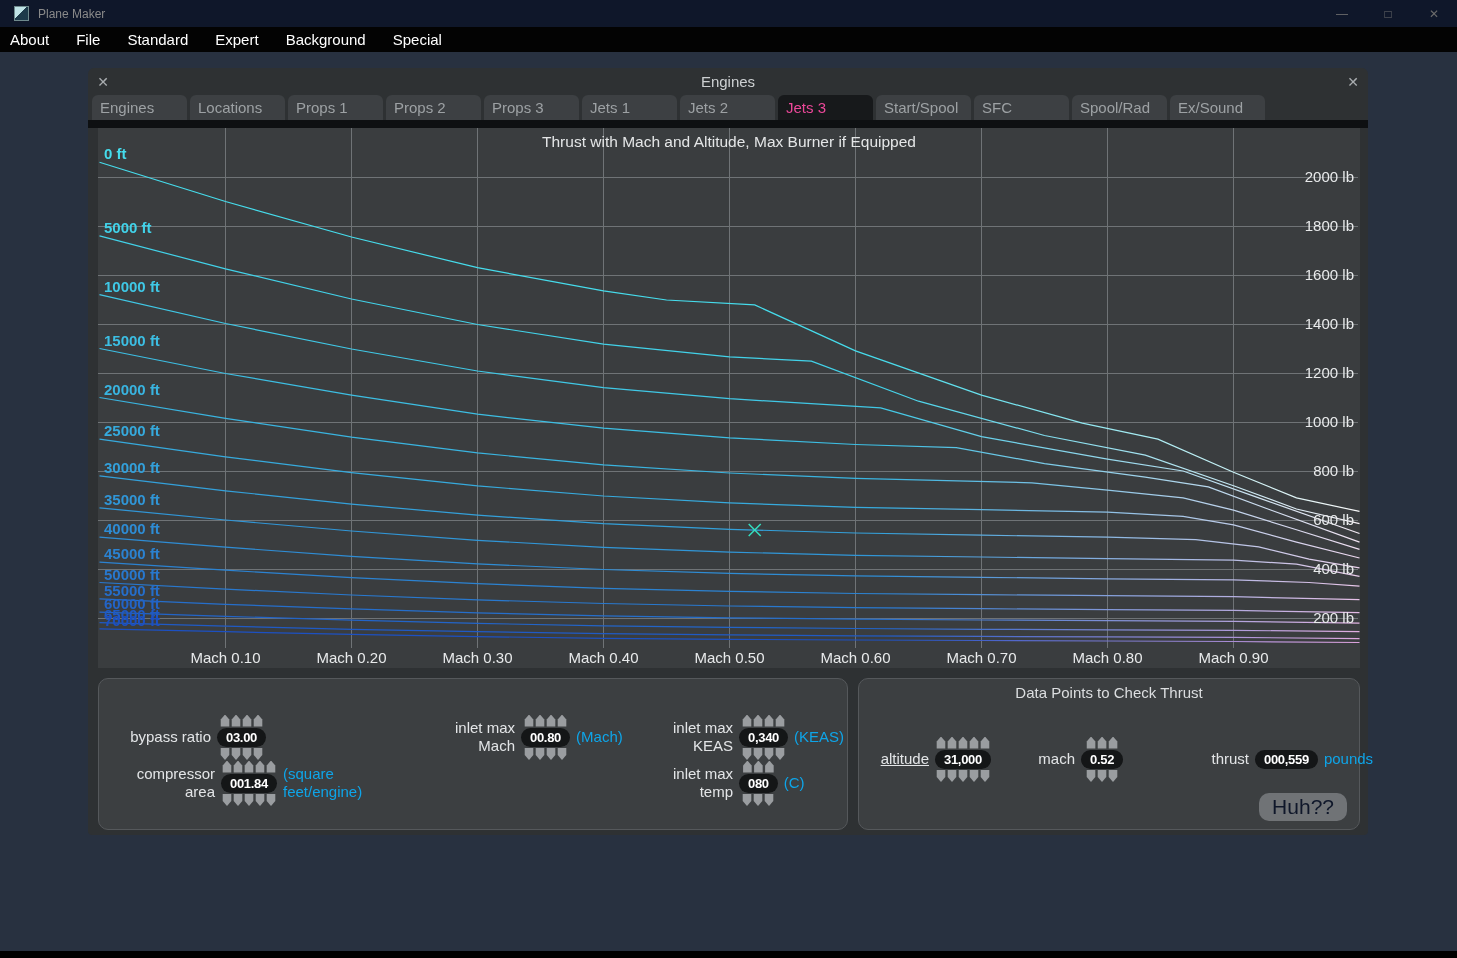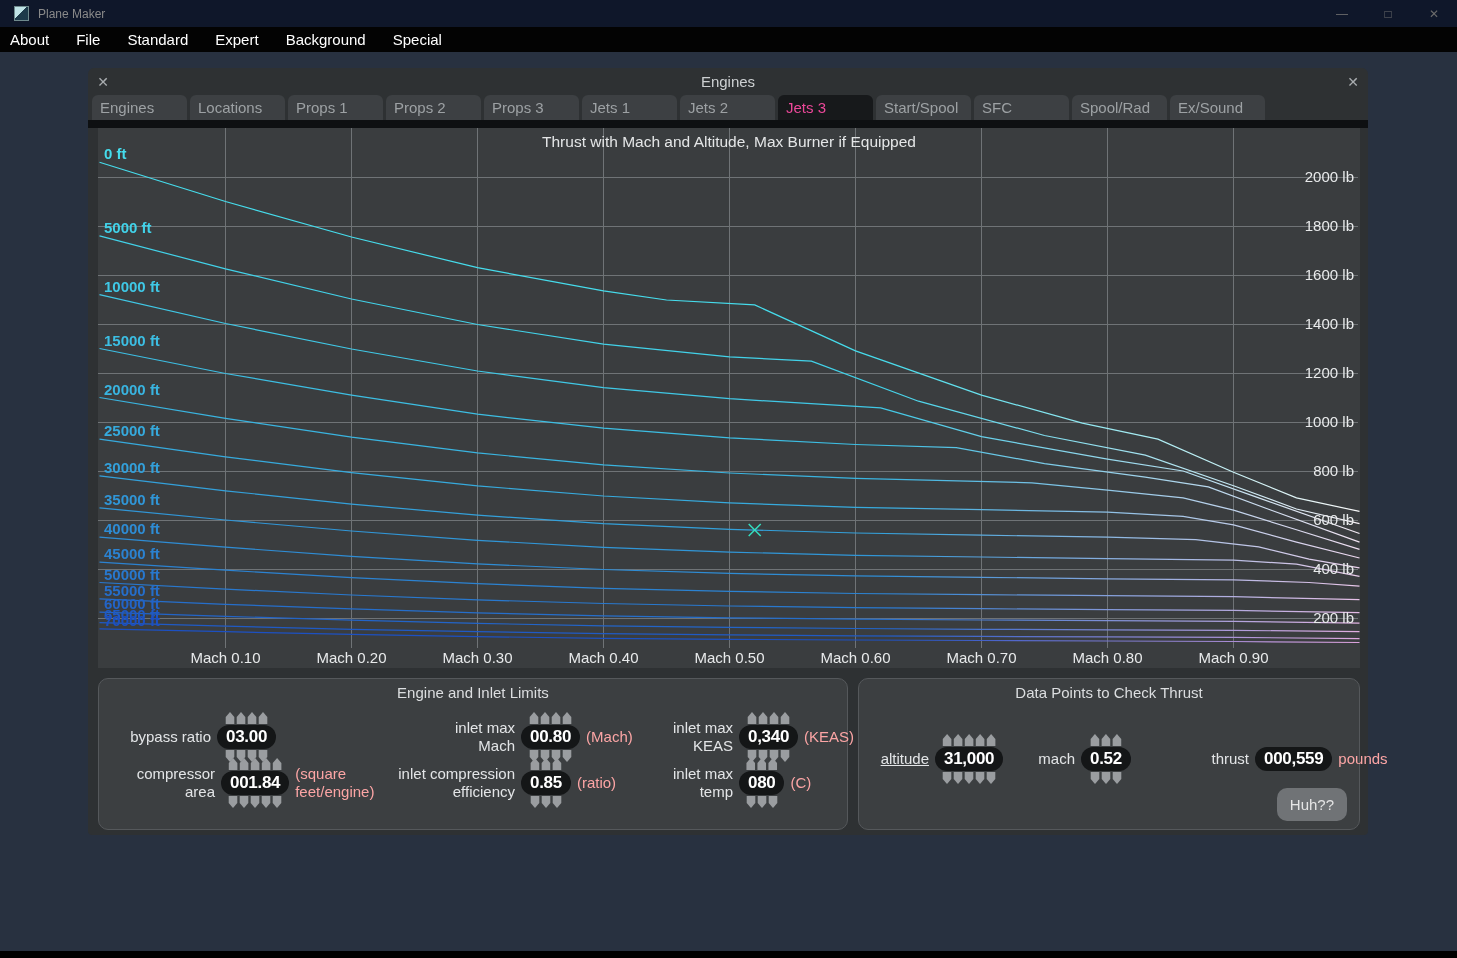--- a/index.html
+++ b/index.html
@@ -44,31 +44,31 @@
 
   
   .panel{position:absolute;top:610px;height:152px;background:#3c3f41;border:1px solid #55585b;
     border-radius:10px;box-sizing:border-box;}
   .panel-title{position:absolute;top:5px;left:0;width:100%;text-align:center;
     color:#dcdee0;font-size:15px;}
   .panel.limits{left:10px;width:750px;}
   .panel.datapoints{left:770px;width:502px;}
   .field-row{position:absolute;display:flex;align-items:center;height:56px;}
   .flabel{color:#e3e5e7;font-size:15px;line-height:1.18;text-align:right;white-space:pre-line;}
-  .funit{color:#fca5a5;font-size:15px;line-height:1.18;text-align:left;white-space:pre-line;
+  .funit{color:#0ea5e9;font-size:15px;line-height:1.18;text-align:left;white-space:pre-line;
     margin-left:6px;}
   .stepper{display:flex;flex-direction:column;align-items:center;margin-left:6px;}
   .arrow-row{display:flex;gap:1px;height:12px;}
   .arrow{width:10px;height:12px;background:#9a9da0;
     clip-path:polygon(50% 0,93% 42%,93% 100%,7% 100%,7% 42%);}
   .arrow-row.down .arrow{transform:rotate(180deg);}
-  .valuebox{background:#141617;border-radius:12px;color:#ffffff;font-size:17px;font-weight:700;
+  .valuebox{background:#141617;border-radius:12px;color:#ffffff;font-size:13px;font-weight:700;
     padding:2px 9px;margin:1px 0;letter-spacing:-0.3px;white-space:nowrap;}
   .huh-btn{position:absolute;right:12px;bottom:8px;background:#707376;border-radius:10px;
-    color:#e5e5e5;font-size:15px;padding:8px 13px;}
+    color:#0f172a;font-size:21px;padding:2px 13px;}
 </style>
 </head>
 <body>
 
 <div class="titlebar">
   <span class="app-icon"></span>
   <span class="titlebar-text">Plane Maker</span>
   <span class="win-controls">
     <span class="win-btn">—</span>
     <span class="win-btn">□</span>
@@ -258,21 +258,20 @@
         <text x="1135.5" y="535" fill="#e8eaeb" text-anchor="middle" font-size="15" font-family="Liberation Sans, sans-serif">Mach 0.90</text>
         <text x="631" y="19" fill="#e4e6e7" text-anchor="middle" font-size="15.5" font-family="Liberation Sans, sans-serif">Thrust with Mach and Altitude, Max Burner if Equipped</text>
         <g stroke="#35dfc0" stroke-width="1.5">
           <line x1="650.7" y1="396.045" x2="662.7" y2="408.045"></line>
           <line x1="650.7" y1="408.045" x2="662.7" y2="396.045"></line>
         </g>
       </svg>
   </div>
 
   <div class="panel limits">
-    <div class="panel-title">Engine and Inlet Limits</div>
   <div class="field-row" style="left: 12px; top: 30px;">
         <div class="flabel" style="width: 100px;">bypass ratio</div>
         <div class="stepper">
           <div class="arrow-row up">
             <div class="arrow"></div>
             <div class="arrow"></div>
             <div class="arrow"></div>
             <div class="arrow"></div>
           </div>
           <div class="valuebox">03.00</div>
@@ -319,38 +318,20 @@
           </div>
           <div class="valuebox">00.80</div>
           <div class="arrow-row down">
             <div class="arrow"></div>
             <div class="arrow"></div>
             <div class="arrow"></div>
             <div class="arrow"></div>
           </div>
         </div>
         <div class="funit">(Mach)</div>
-      </div>
-      <div class="field-row" style="left: 290px; top: 76px;">
-        <div class="flabel" style="width: 126px;">inlet compression
-efficiency</div>
-        <div class="stepper">
-          <div class="arrow-row up">
-            <div class="arrow"></div>
-            <div class="arrow"></div>
-            <div class="arrow"></div>
-          </div>
-          <div class="valuebox">0.85</div>
-          <div class="arrow-row down">
-            <div class="arrow"></div>
-            <div class="arrow"></div>
-            <div class="arrow"></div>
-          </div>
-        </div>
-        <div class="funit">(ratio)</div>
       </div>
       <div class="field-row" style="left: 558px; top: 30px;">
         <div class="flabel" style="width: 76px;">inlet max
 KEAS</div>
         <div class="stepper">
           <div class="arrow-row up">
             <div class="arrow"></div>
             <div class="arrow"></div>
             <div class="arrow"></div>
             <div class="arrow"></div>

